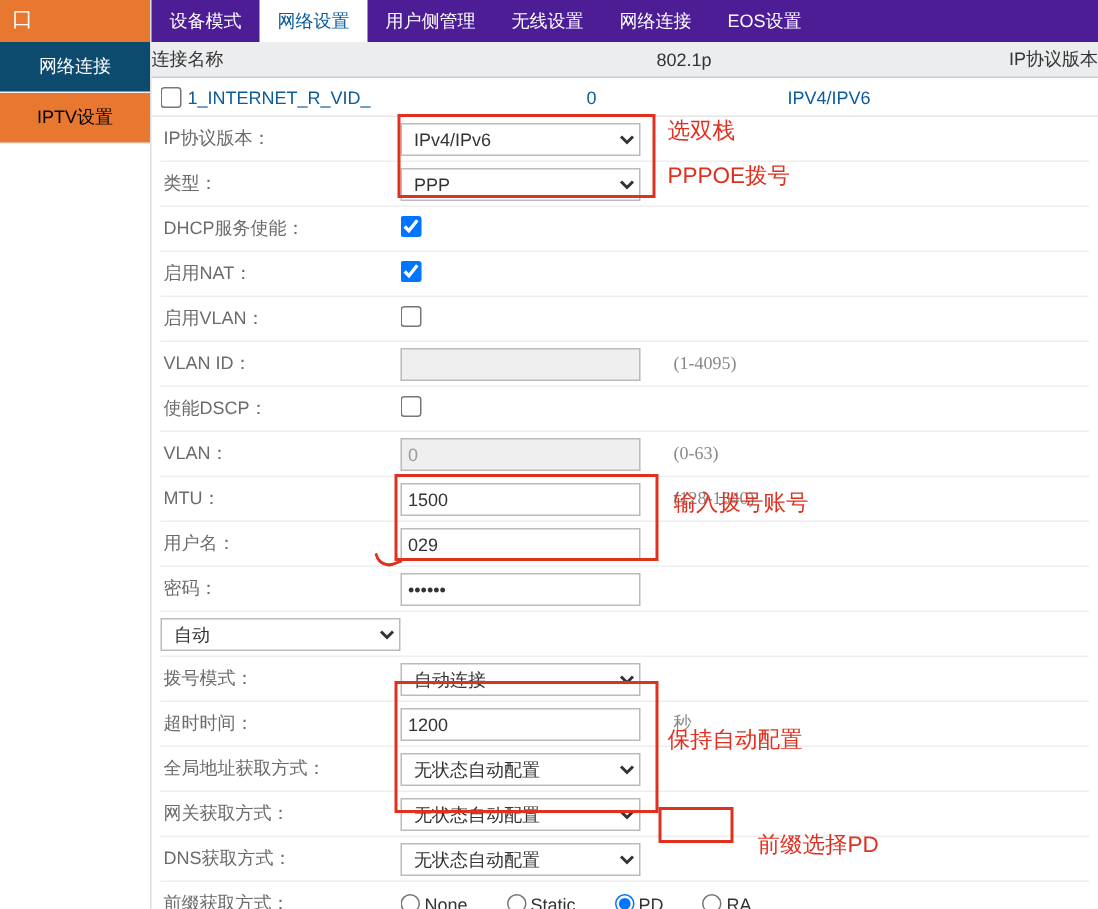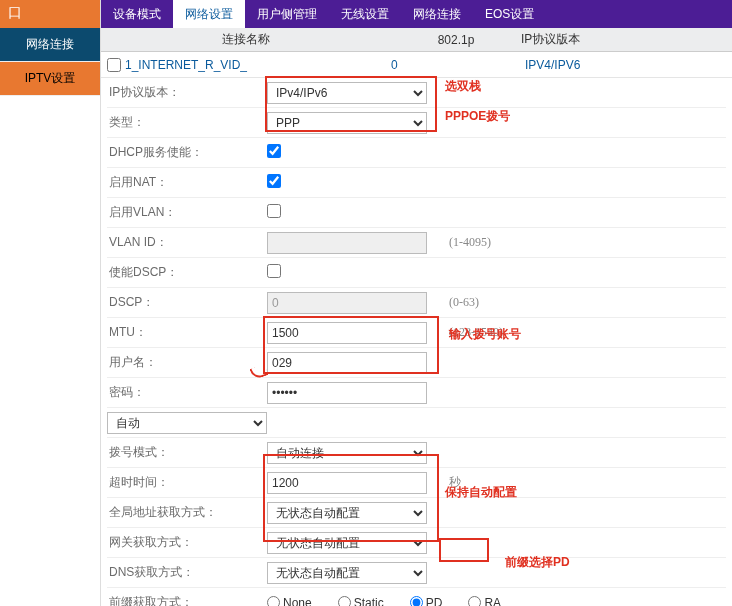--- a/index.html
+++ b/index.html
@@ -8,37 +8,37 @@
   .sidebar { width: 101px; flex-shrink: 0; background: #fff; border-right: 1px solid #ddd; }
   .logo-area { height: 28px; background: #e87830; color: #fff; padding: 4px 8px; font-size: 14px; }
   .side-item { padding: 8px 6px; text-align: center; cursor: pointer; border-bottom: 1px solid #eee; }
   .side-item.blue { background: #0c4a6e; color: #fff; }
   .side-item.orange { background: #e87830; color: #000000; }
   .main { flex: 1; position: relative; }
   .tabs { display: flex; background: #4c1d95; color: #fff; height: 28px; align-items: stretch; }
   .tab { padding: 6px 12px; font-size: 12px; cursor: pointer; }
   .tab.active { background: #fff; color: #0a5a9c; }
   .header-row { display: flex; background: #ecedee; border-bottom: 1px solid #ccc; height: 24px; align-items: center; color: #333; }
-  .hcol1 { flex: 0 0 290px; text-align: center; }
+  .hcol1 { flex: 0 0 290px; }
   .hcol2 { flex: 0 0 130px; text-align: center; }
-  .hcol3 { flex: 1; text-align: left; }
+  .hcol3 { flex: 1; text-align: right; }
   .row0 { display: flex; align-items: center; border-bottom: 1px solid #e5e5e5; height: 26px; color: #0a5a9c; }
   .row0 .c1 { flex: 0 0 290px; display: flex; align-items: flex-end; padding-left: 6px; gap: 4px; }
   .row0 .c2 { flex: 0 0 130px; }
   .row0 .c3 { flex: 1; padding-left: 4px; }
   .form-area { padding: 0 6px; }
   .frow { display: flex; align-items: center; min-height: 30px; border-bottom: 1px solid #eee; position: relative; }
   .frow .label { flex: 0 0 160px; color: #6b6b6b; padding-left: 2px; }
   .frow .control { flex: 0 0 170px; }
   .frow .extra { flex: 1; padding-left: 12px; color: #888; font-family: Liberation Serif, serif; }
   select, input[type=text], input[type=password] { width: 160px; height: 22px; border: 1px solid #bbb; background: #fff; font-size: 12px; padding: 0 4px; color: #333; }
   input[disabled] { background: #efefef; color: #999; }
   .chk { width: 14px; height: 14px; }
   .redbox { position: absolute; border: 2px solid #e03020; pointer-events: none; }
-  .anno { position: absolute; color: #e03020; font-size: 12px; font-weight: 700; pointer-events: none; }
+  .anno { position: absolute; color: #e03020; font-size: 15px; font-weight: 400; pointer-events: none; }
   .radio-group { display: flex; gap: 26px; align-items: center; }
   .radio-item { display: flex; align-items: center; gap: 3px; color: #333; }
   .swoosh { position:absolute; left:150px; top:366px; width:16px; height:12px; border-bottom:2px solid #e03020; border-left:2px solid #e03020; border-radius:0 0 0 10px; transform:rotate(-20deg); pointer-events:none;}
 </style>
 </head>
 <body>
 
 <div class="container">
   <div class="sidebar">
     <div class="logo-area">口</div>
@@ -97,21 +97,21 @@
       <div class="frow">
         <div class="label">VLAN ID：</div>
         <div class="control"><input type="text" disabled="" style=""></div>
         <div class="extra">(1-4095)</div>
       </div>
       <div class="frow">
         <div class="label">使能DSCP：</div>
         <div class="control"><input type="checkbox" class="chk" style=""></div>
       </div>
       <div class="frow">
-        <div class="label">DSCP：</div>
+        <div class="label">VLAN：</div>
         <div class="control"><input type="text" disabled="" value="0" style=""></div>
         <div class="extra">(0-63)</div>
       </div>
       <div class="frow">
         <div class="label">MTU：</div>
         <div class="control"><input type="text" value="1500" style=""></div>
         <div class="extra">(128-1540)</div>
       </div>
       <div class="frow">
         <div class="label">用户名：</div>

